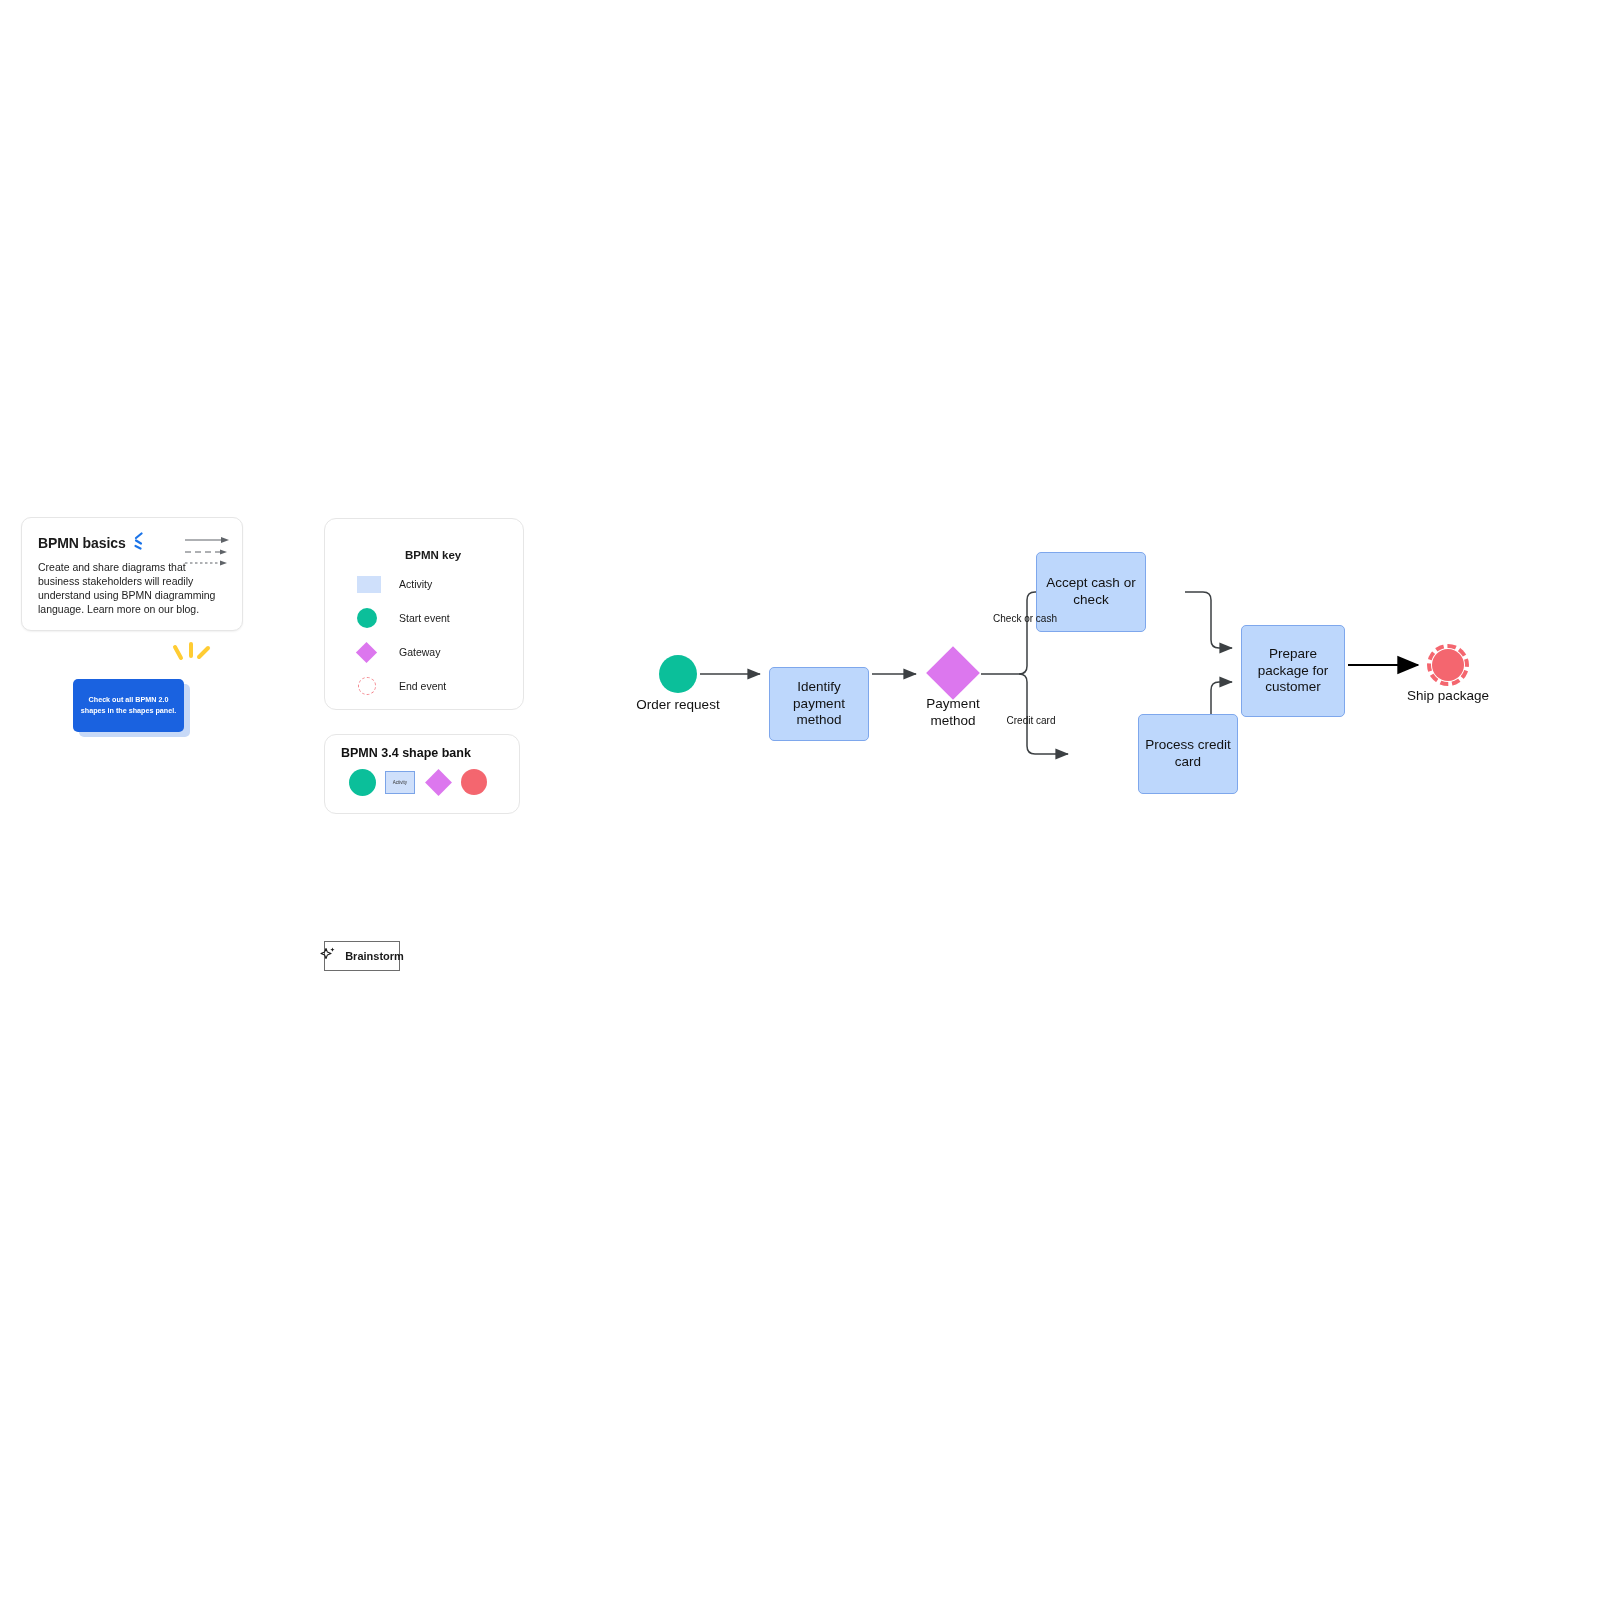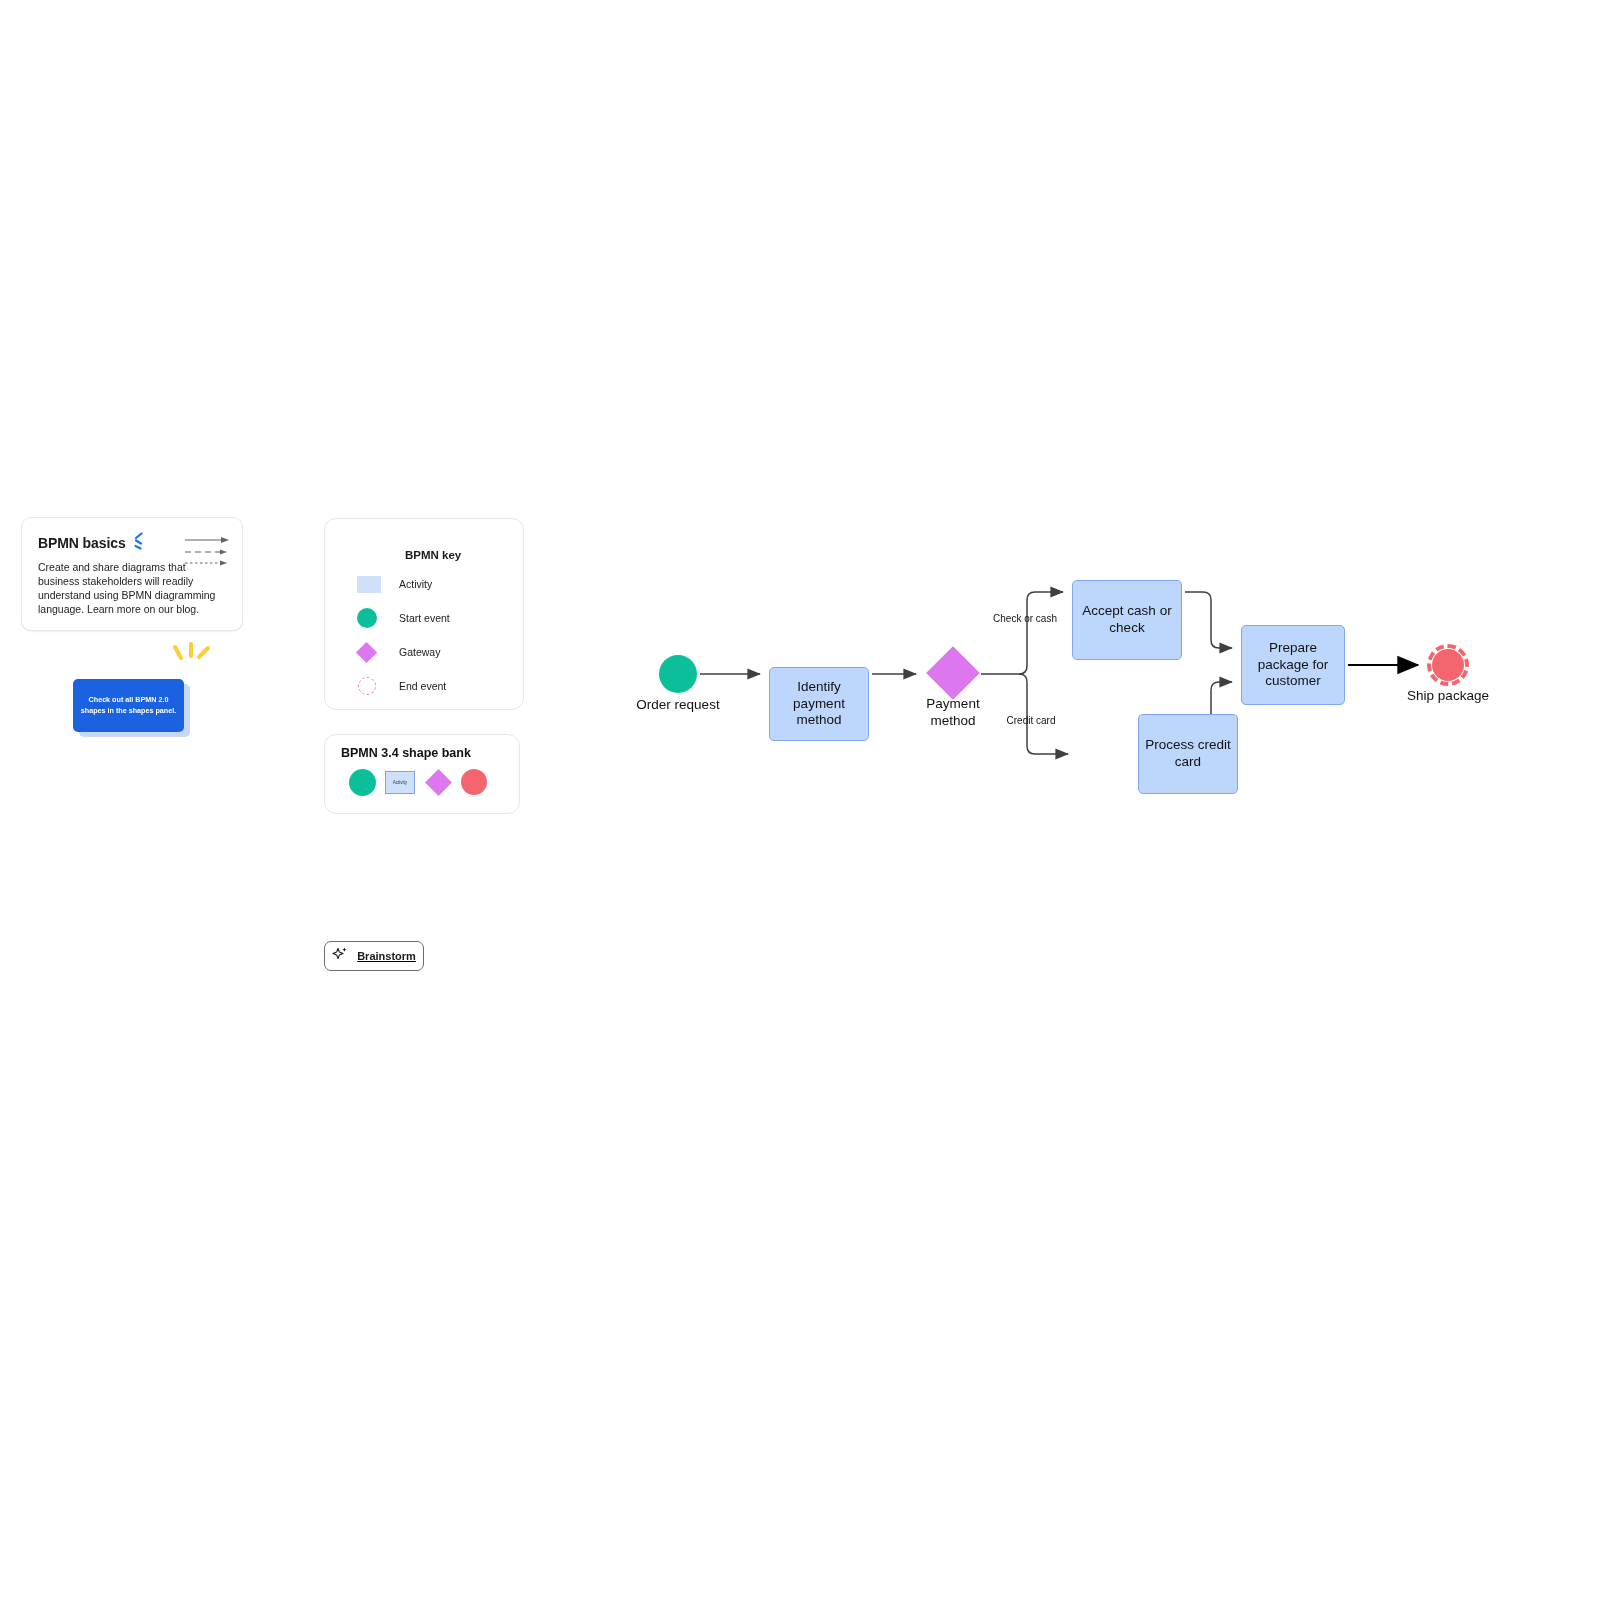--- a/index.html
+++ b/index.html
@@ -261,32 +261,31 @@
   #customize-chip .lbl {
     font-size: 9.5px;
     color: #333333;
   }
 
   
   #brainstorm-btn {
     position: absolute;
     left: 324px;
     top: 941px;
-    width: 100px;
+    width: 76px;
     height: 30px;
     border: 1px solid #6d6d6d;
-    border-radius: 7px;
+    border-radius: 0;
     background: #ffffff;
     display: flex;
     align-items: center;
     justify-content: center;
     gap: 9px;
     box-sizing: border-box;
     cursor: pointer;
-    text-decoration: underline;
   }
   #brainstorm-btn .lbl {
     font-size: 11px;
     font-weight: bold;
     color: #1a1a1a;
   }
 
   
   #flow {
     position: absolute;
@@ -484,25 +483,25 @@
   <div class="node start-circle" style="left:659px; top:655px;"></div>
   <div class="node-caption" style="left:629px; top:697px; width:98px;">Order request</div>
 
   <div class="node activity-box" style="left:769px; top:636px; width:100px; height:74px;margin-top:31px;">Identify payment method</div>
 
   <div class="node gateway-wrap" style="left:925px; top:645px;">
       <span class="gateway-dia"></span>
     </div>
   <div class="node-caption" style="left:904px; top:696px; width:98px;">Payment method</div>
 
-  <div class="node activity-box" style="left:1072px; top:552px; width:110px; height:80px;margin-top:28px;">Accept cash or check</div>
+  <div class="node activity-box" style="left:1036px; top:552px; width:110px; height:80px;">Accept cash or check</div>
 
   <div class="node activity-box" style="left:1138px; top:714px; width:100px; height:80px;">Process credit card</div>
 
-  <div class="node activity-box" style="left:1241px; top:625px; width:104px; height:80px;">Prepare package for customer</div>
+  <div class="node activity-box" style="left:1241px; top:625px; width:104px; height:92px;">Prepare package for customer</div>
 
   <div class="node end-circle" style="left:1427px; top:644px;"></div>
   <div class="node-caption" style="left:1400px; top:688px; width:96px;text-align:center;">Ship package</div>
 
   <div class="edge-label" style="left:991px; top:613px; width:68px;">Check or cash</div>
   <div class="edge-label" style="left:996px; top:715px; width:70px;">Credit card</div>
 
 </div>
 
 </body></html>

